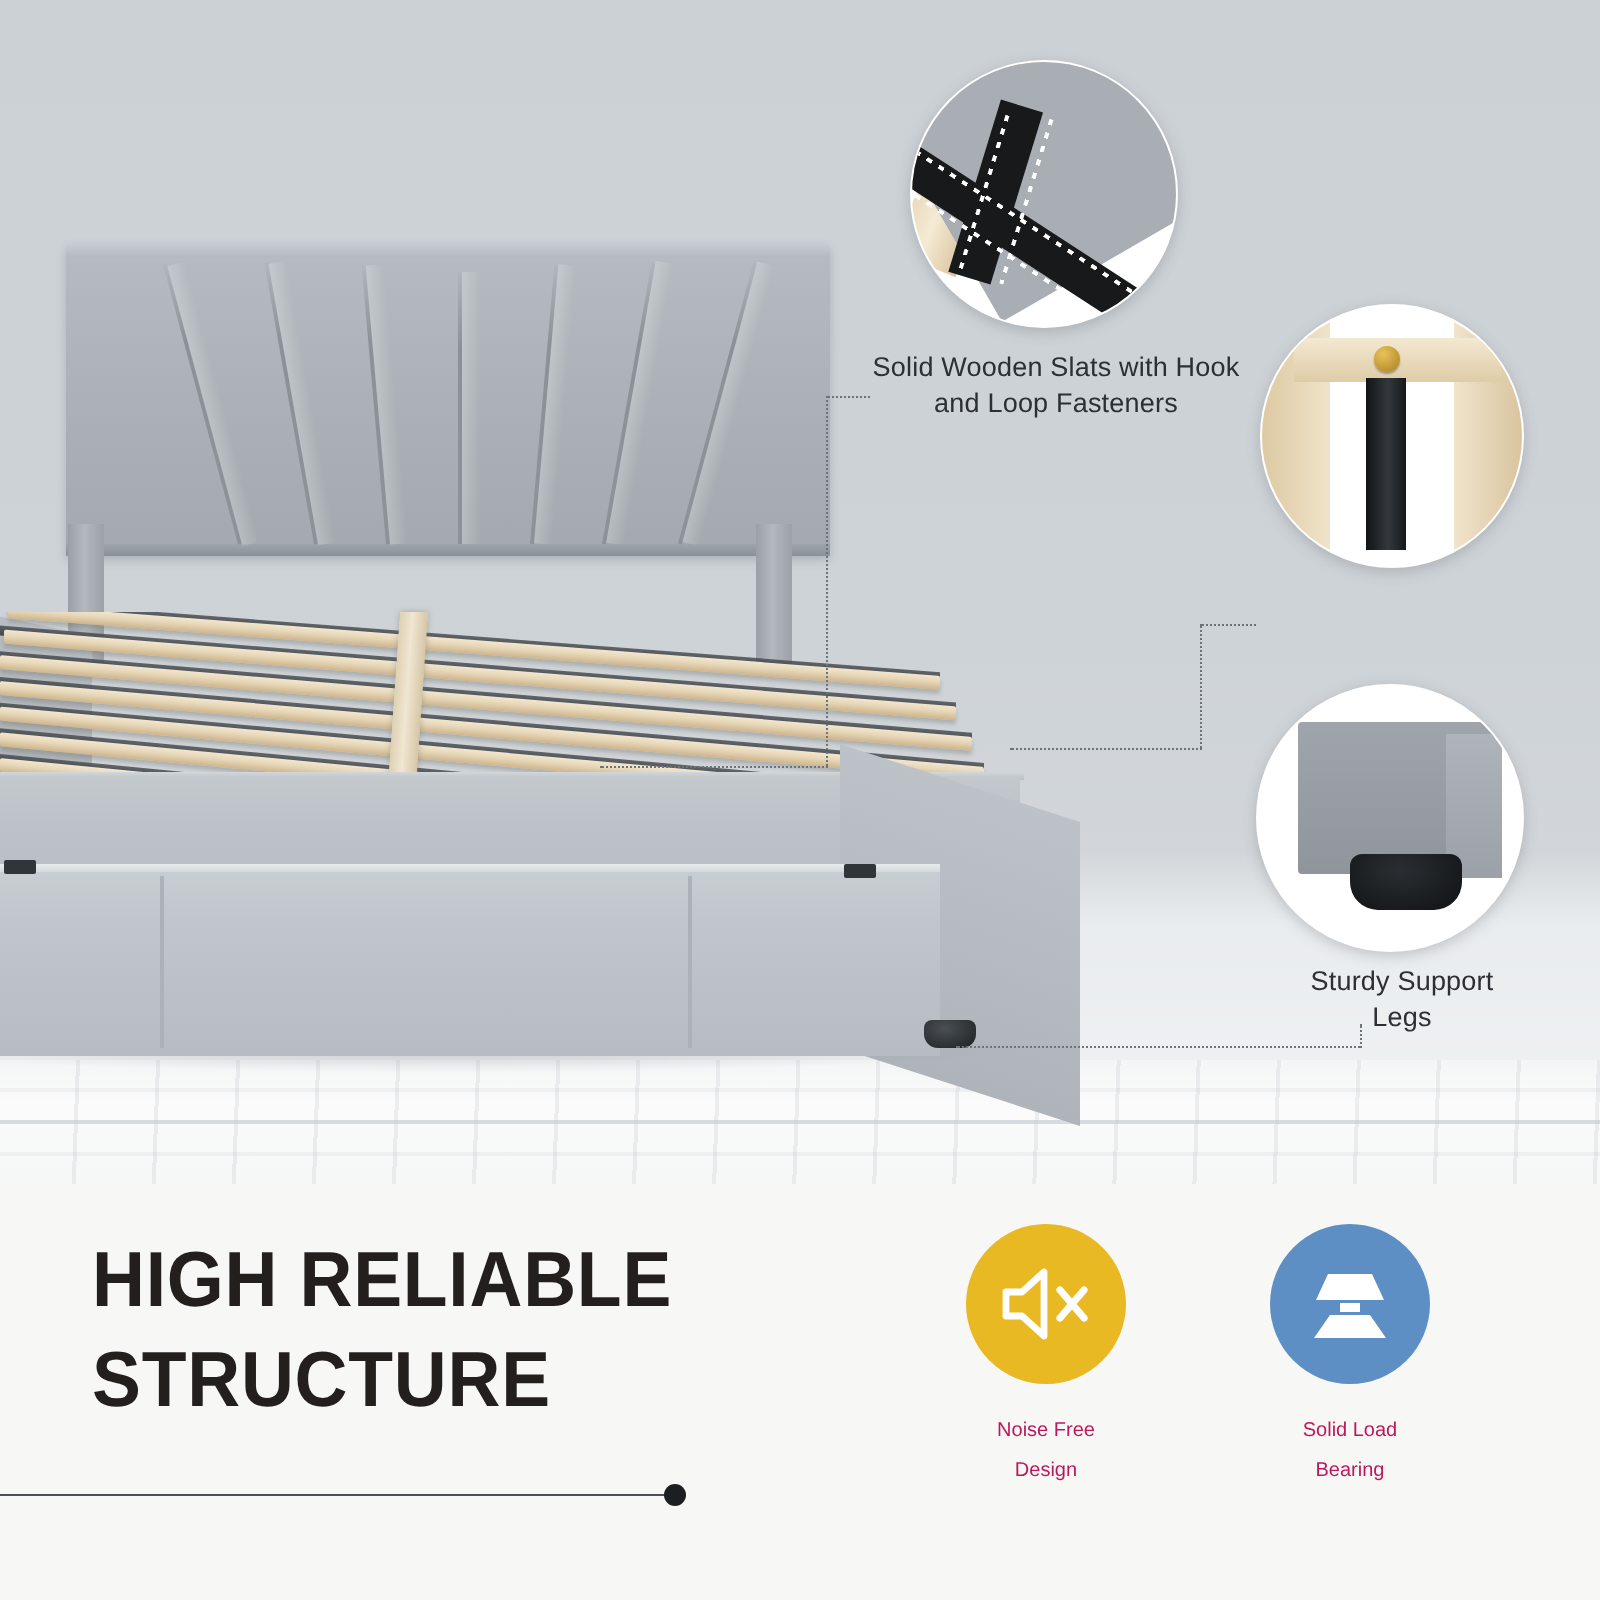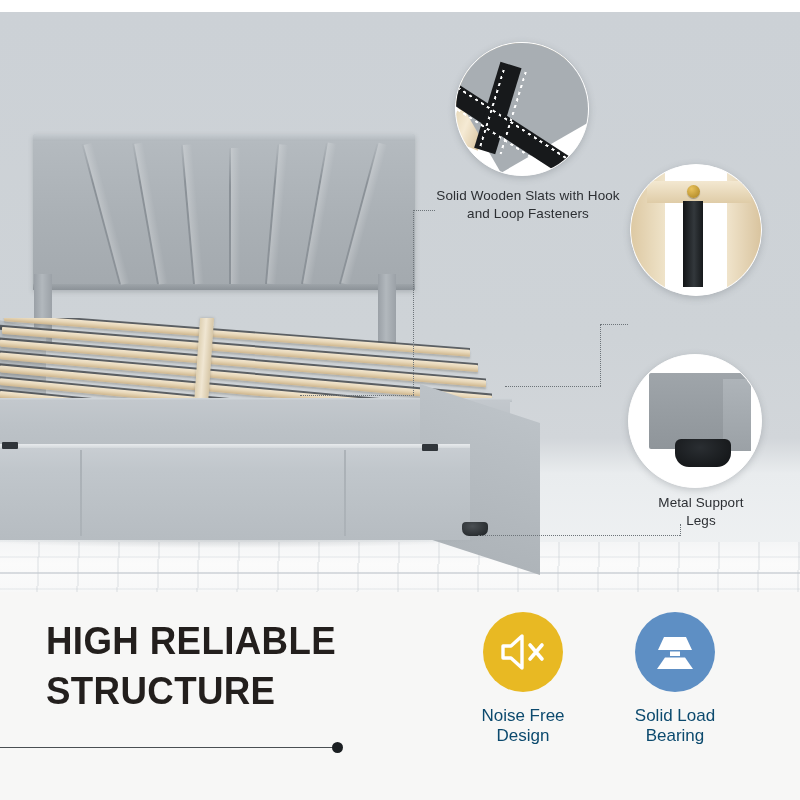--- a/index.html
+++ b/index.html
@@ -6,21 +6,21 @@
   html,body { width:800px; height:800px; }
   body {
     font-family:"Liberation Sans", sans-serif;
     background:#ffffff;
     position:relative;
     overflow:hidden;
   }
 
   
   #scene {
-    position:absolute; left:0; top:12px; width:800px; height:592px;
+    position:absolute; left:0; top:0; width:800px; height:592px;
     background:linear-gradient(180deg,#ccd1d6 0%,#ced3d7 55%,#d2d6da 72%,#e9ecee 78%,#f2f4f5 100%);
     overflow:hidden;
   }
   
   .floor {
     position:absolute; left:0; top:530px; width:800px; height:62px;
     background:linear-gradient(180deg,#f4f5f6 0%,#fbfbfb 35%,#f6f7f7 100%);
   }
   .floor:after{
     content:""; position:absolute; left:0; top:0; width:100%; height:100%;
@@ -238,21 +238,21 @@
   }
 
   .feat { position:absolute; text-align:center; width:150px; }
   .f1 { left:448px; top:20px; }
   .f2 { left:600px; top:20px; }
   .badge {
     width:80px; height:80px; border-radius:50%;
     margin:0 auto 14px; position:relative;
     display:flex; align-items:center; justify-content:center;
   }
-  .featTxt { font-size:17px; line-height:20px; color:#0c4a6e; white-space:pre-line; }
+  .featTxt { font-size:10px; line-height:20px; color:#be185d; white-space:pre-line; }
 </style>
 </head>
 <body>
 
 <div id="scene">
 
   <div class="floor"></div>
   <div class="floorplank"></div>
 
   <div id="bed">
@@ -349,21 +349,21 @@
 
   <div class="dl dlH" style="left:600px;top:312px;width:28px;"></div>
   <div class="dl dlV" style="left:600px;top:312px;height:62px;"></div>
   <div class="dl dlH" style="left:505px;top:374px;width:96px;"></div>
 
   <div class="dl dlH" style="left:478px;top:523px;width:202px;"></div>
   <div class="dl dlV" style="left:680px;top:512px;height:12px;"></div>
 
   <div class="label lb1">Solid Wooden Slats with Hook
 and Loop Fasteners</div>
-  <div class="label lb3">Metal Support
+  <div class="label lb3">Sturdy Support
 Legs</div>
 </div>
 
 <div id="banner">
 
   <div class="headline">HIGH RELIABLE
 STRUCTURE</div>
 
   <div class="rule"></div>
   <div class="ruleDot"></div>

